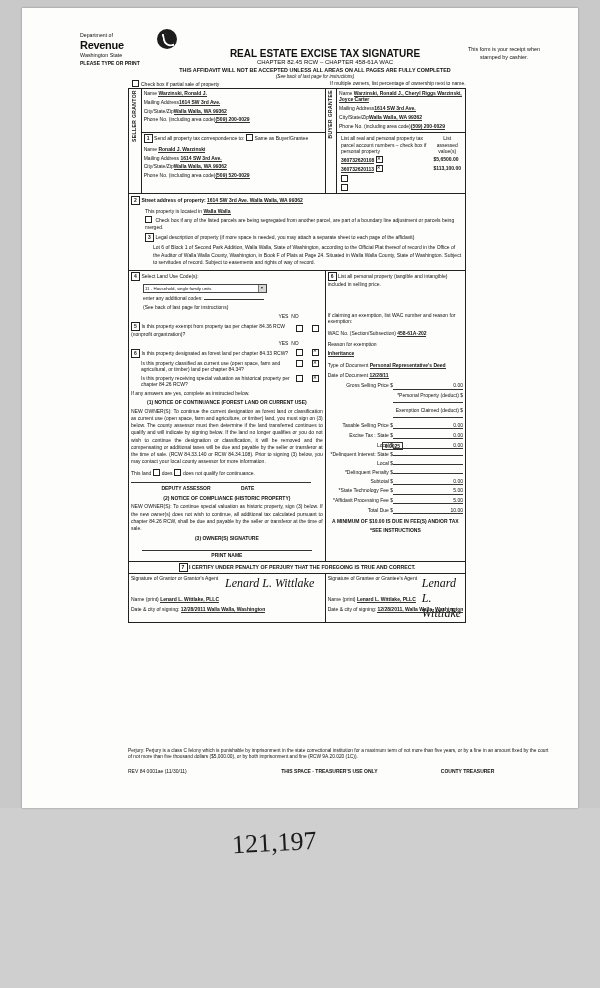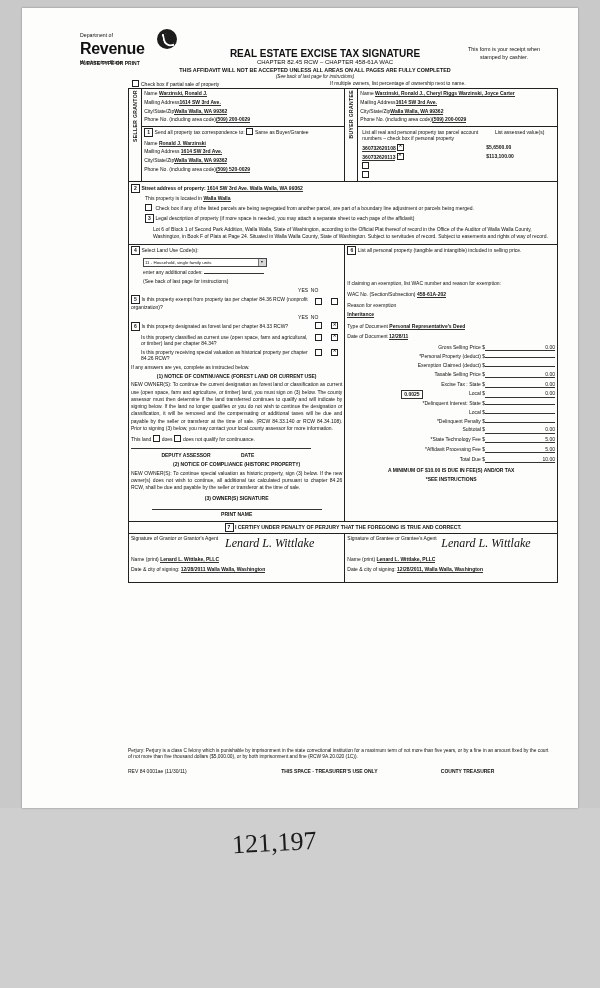--- a/index.html
+++ b/index.html
@@ -14,38 +14,38 @@
     box-shadow:0 0 2px rgba(0,0,0,.35);
   }
   .scanwrap{position:absolute;left:0;top:0;width:600px;height:988px;overflow:hidden;}
   .greybar{position:absolute;left:0;top:808px;width:600px;height:180px;background:#cfcfcf;}
   .whitebar{position:absolute;left:0;top:0;width:600px;height:8px;background:#c9c9c9;}
   .form{position:absolute;left:58px;top:18px;width:470px;font-size:5.2px;color:#111;line-height:1.25;}
 
   
   .dept{position:absolute;left:0;top:6px;width:150px;}
   .dept .d1{font-size:5.2px;}
-  .dept .d2{font-size:16px;font-weight:bold;letter-spacing:-.3px;}
+  .dept .d2{font-size:11px;font-weight:bold;letter-spacing:-.3px;}
   .dept .d3{font-size:5.4px;}
   .logo{position:absolute;left:77px;top:3px;width:20px;height:20px;border-radius:50%;background:#1d1d1d;}
   .logo:after{content:"";position:absolute;left:6px;top:4px;width:8px;height:12px;border-left:2.5px solid #fff;border-bottom:2.5px solid #fff;border-radius:0 0 0 8px;transform:rotate(-12deg);}
 
   .title{position:absolute;left:120px;top:22px;width:250px;text-align:center;font-size:10px;font-weight:bold;}
   .subtitle{position:absolute;left:120px;top:33px;width:250px;text-align:center;font-size:6px;}
   .warn{position:absolute;left:70px;top:41px;width:330px;text-align:center;font-size:5.4px;font-weight:bold;}
   .seelast{position:absolute;left:70px;top:48px;width:330px;text-align:center;font-size:4.6px;font-style:italic;}
   .receipt{position:absolute;left:378px;top:20px;width:92px;text-align:center;font-size:5.4px;line-height:1.4;}
   .ptop{position:absolute;left:0;top:34px;font-size:5px;font-weight:bold;}
 
   .chkline{position:absolute;left:52px;top:54px;font-size:5px;}
   .chkline2{position:absolute;left:250px;top:54px;font-size:5px;}
   .cbox{display:inline-block;width:5px;height:5px;border:.7px solid #222;vertical-align:-1px;margin-right:2px;background:#fff;}
 
   
-  table.main{position:absolute;left:48px;top:62px;width:430px;border-collapse:collapse;}
+  table.main{position:absolute;left:48px;top:62px;width:338px;border-collapse:collapse;}
   table.main td{border:.7px solid #222;vertical-align:top;padding:1px 2px;font-size:5px;}
   .vtab{width:8px;text-align:center;font-size:4.4px;font-weight:bold;}
   .vtxt{writing-mode:vertical-rl;transform:rotate(180deg);display:inline-block;letter-spacing:.4px;line-height:1;}
   .hand{font-weight:bold;color:#111;}
   .rowline{margin-bottom:2.5px;}
 
   .numbox{display:inline-block;width:7px;height:7px;border:.7px solid #222;text-align:center;font-size:5px;font-weight:bold;line-height:7px;background:#fff;}
   .xmark{position:relative;}
   .xmark:after{content:"\2715";position:absolute;left:.3px;top:-1.4px;font-size:4.6px;color:#111;}
 

